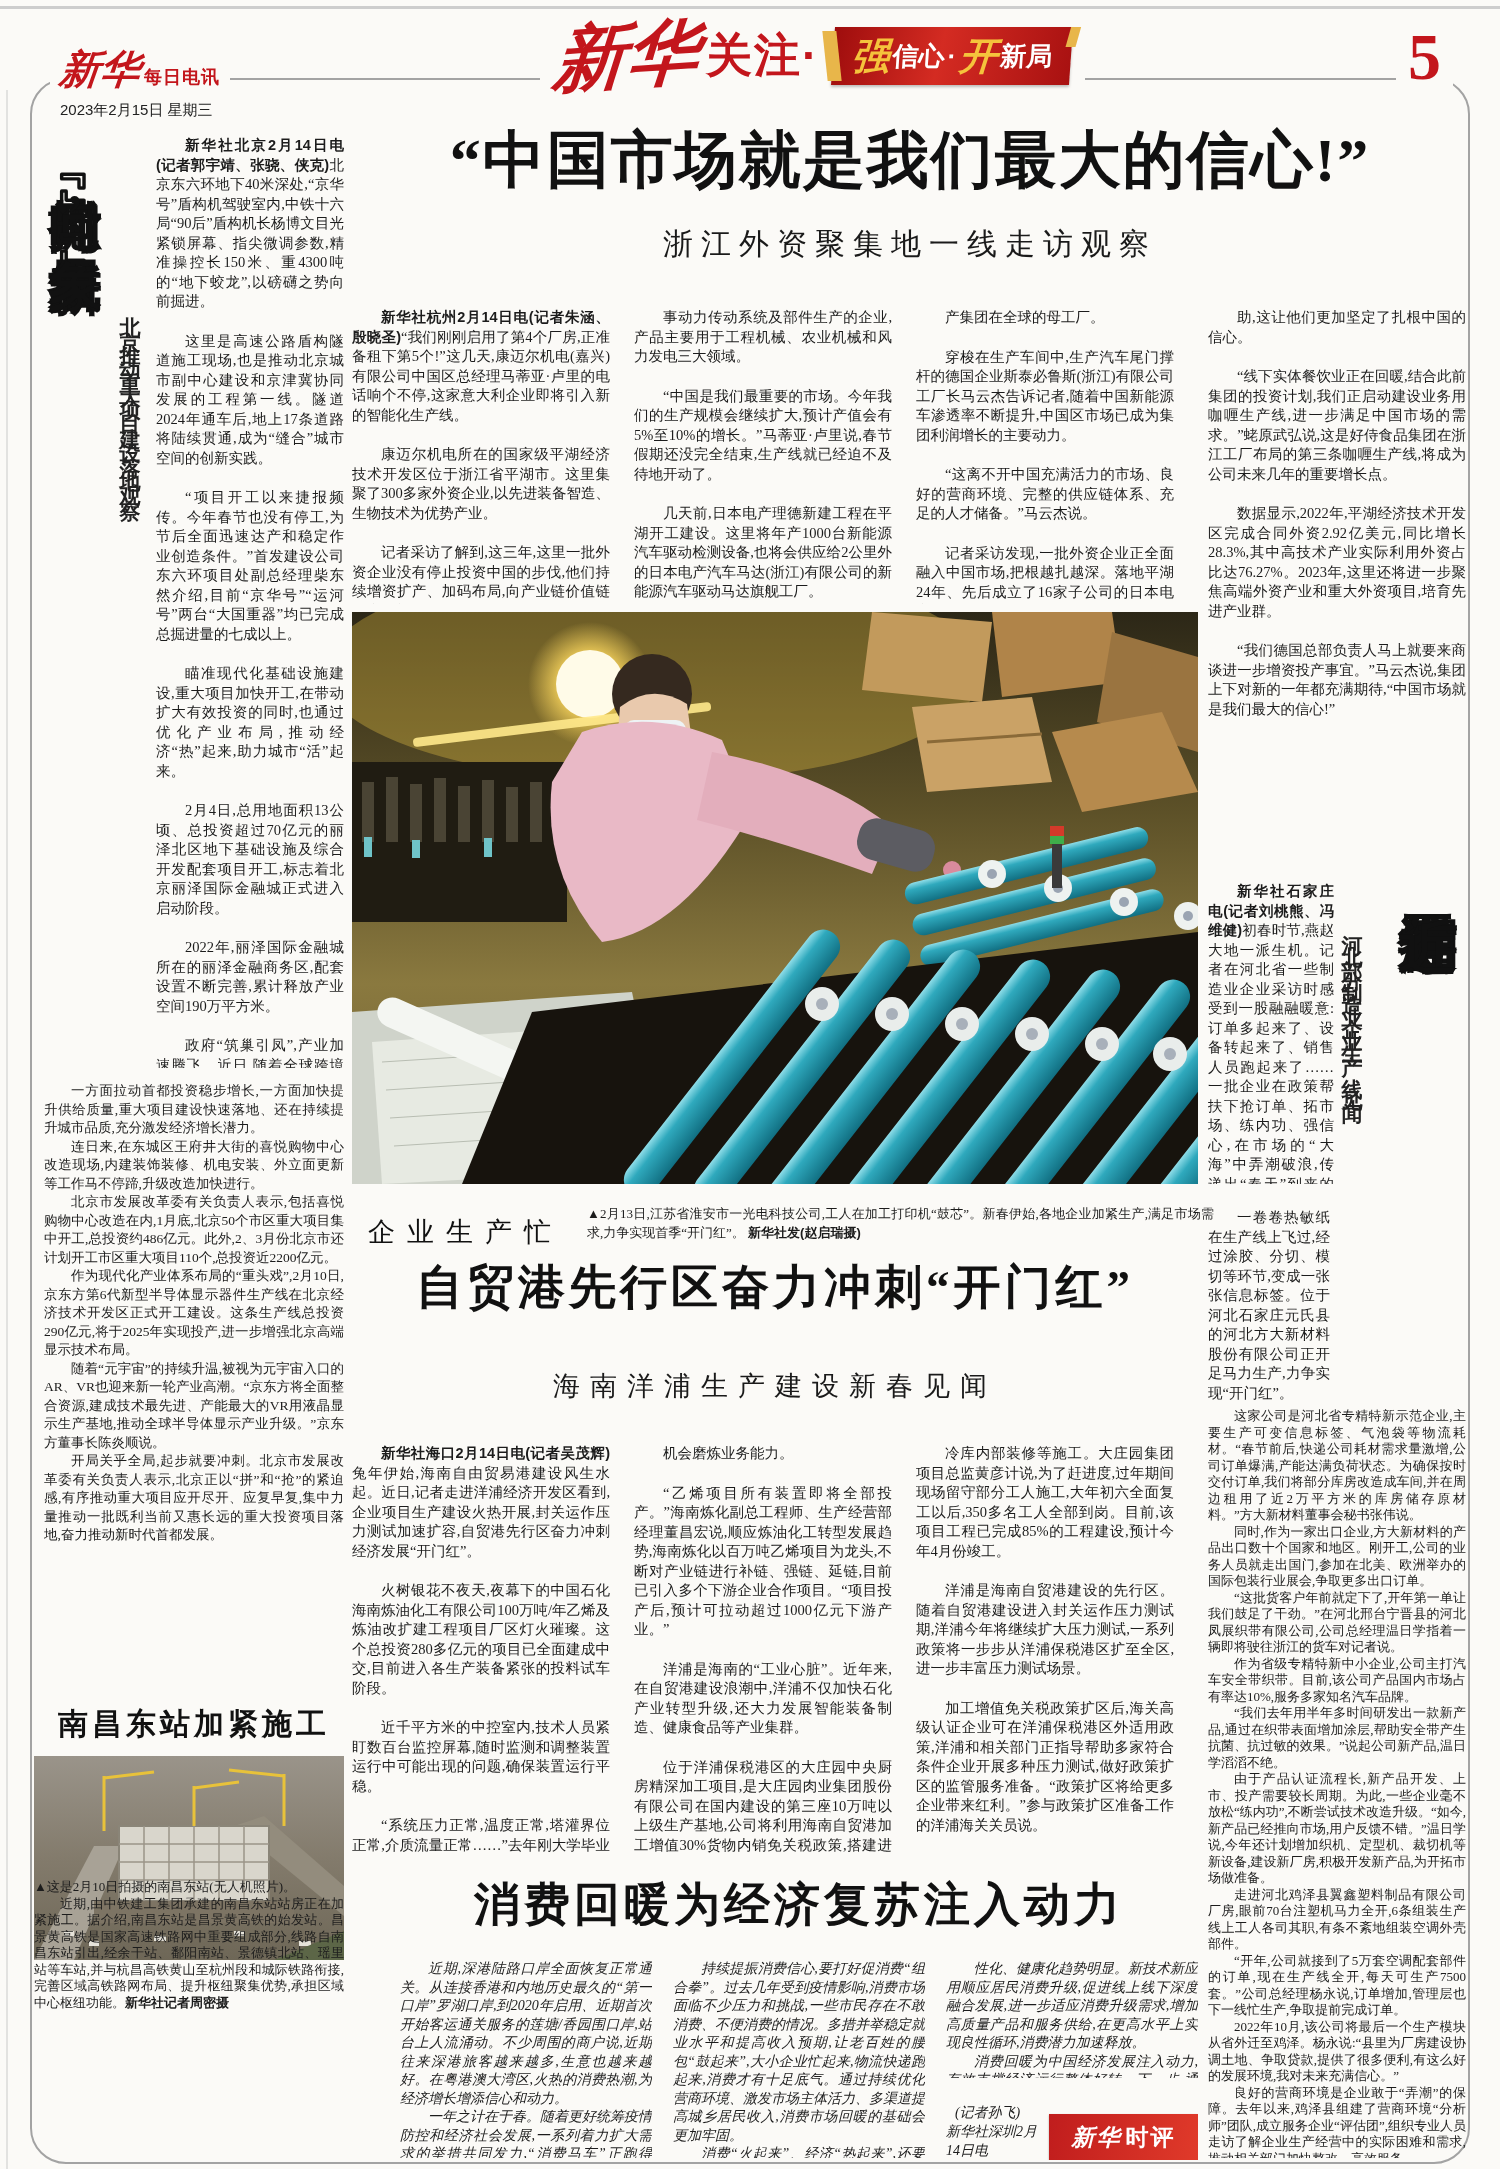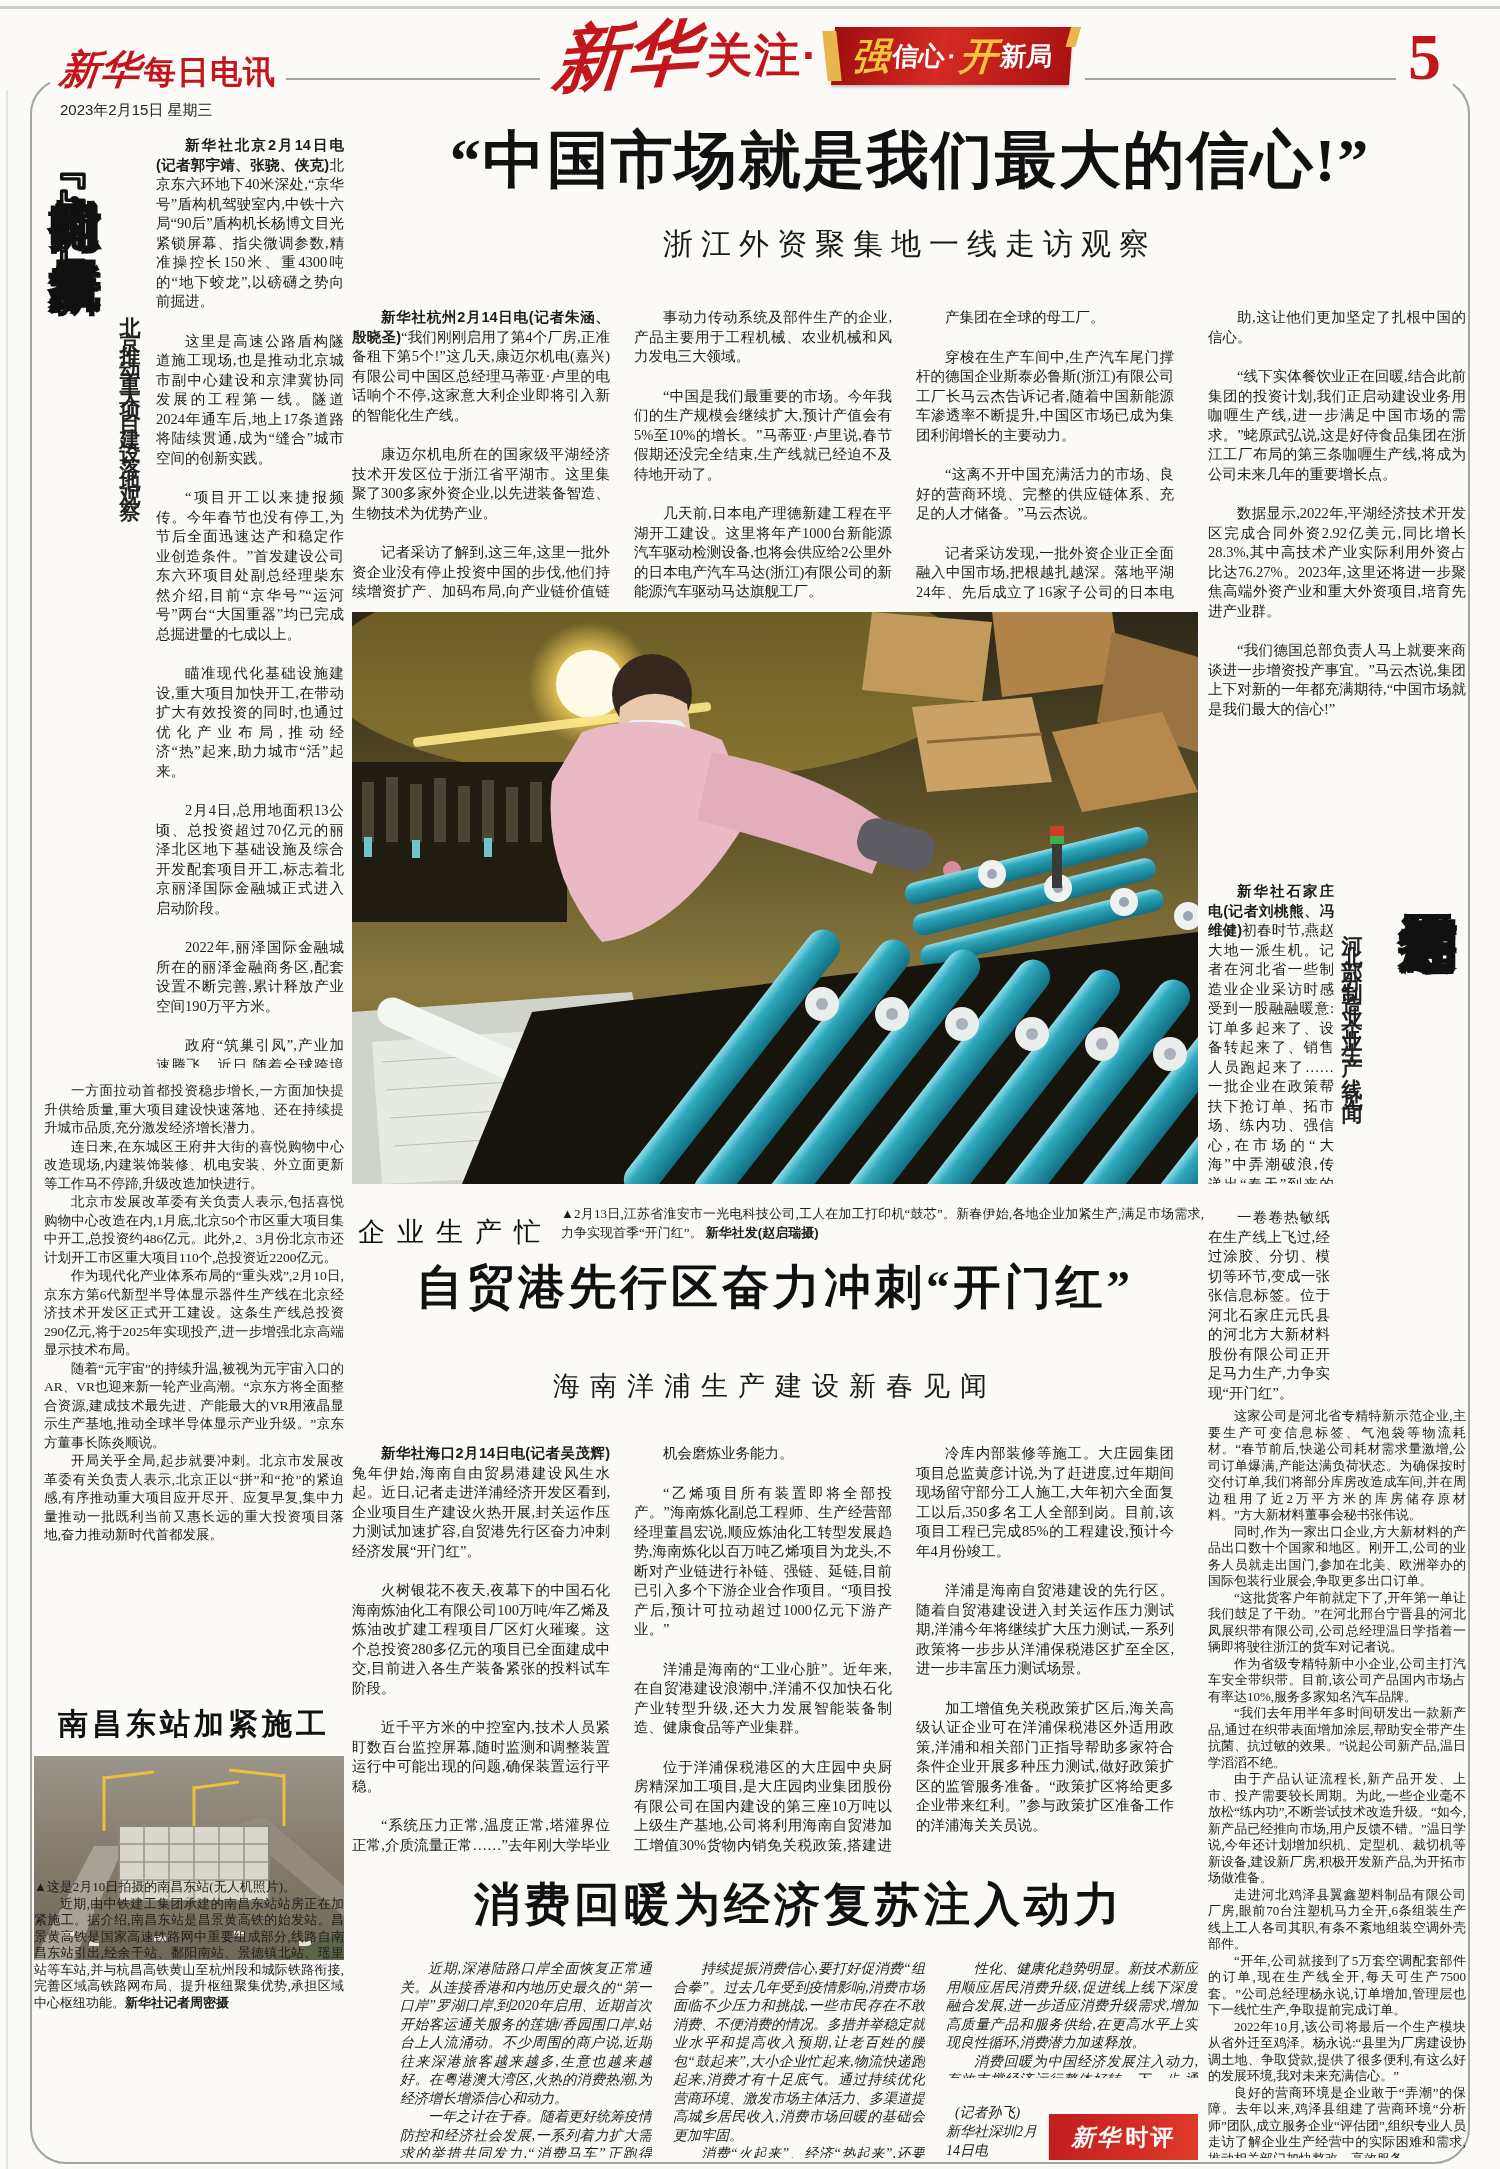--- a/index.html
+++ b/index.html
@@ -7,21 +7,21 @@
        font-family:"Liberation Serif","DejaVu Serif",serif;color:#1c1c1c;overflow:hidden;}
   .scan-top{position:absolute;left:0;top:6px;width:1500px;height:3px;background:#cdcdcd;}
   .scan-left{position:absolute;left:6px;top:90px;width:2px;height:2079px;background:#e2e2e0;}
   #frame{position:absolute;left:30px;top:78px;width:1436px;height:2082px;
          border:2.5px solid #a3a3a3;border-radius:36px;background:#fbfaf7;}
   
   .mast{position:absolute;background:#fbfaf7;}
   #mast-logo{left:50px;top:42px;padding:0 10px;}
   .brand-script{font-style:italic;font-weight:bold;color:#c3161c;font-size:40px;
                 font-family:"Liberation Serif",serif;transform:skewX(-6deg);display:inline-block;}
-  .brand-name{font-weight:bold;color:#c3161c;font-size:32px;font-family:"Liberation Sans","DejaVu Sans",sans-serif;letter-spacing:1px;}
+  .brand-name{font-weight:bold;color:#c3161c;font-size:18px;font-family:"Liberation Sans","DejaVu Sans",sans-serif;letter-spacing:1px;}
   .mast-date{font-size:15px;color:#222;margin-top:4px;font-family:"Liberation Sans",sans-serif;}
   #mast-center{left:540px;top:20px;display:flex;align-items:center;gap:8px;padding:0 14px;}
   .sect-script{font-style:italic;font-weight:bold;color:#c3161c;font-size:72px;line-height:1;
                transform:skewX(-8deg) rotate(-4deg);display:inline-block;}
   .sect-name{font-weight:bold;color:#c3161c;font-size:46px;letter-spacing:2px;font-family:"Liberation Sans",sans-serif;}
   .banner{position:relative;width:238px;height:58px;margin-left:6px;
           background:linear-gradient(100deg,#9e0d0d,#d42b22 45%,#a81111);
           display:flex;align-items:center;justify-content:center;gap:3px;
           transform:skewX(-4deg);box-shadow:0 2px 3px rgba(0,0,0,.25);}
   .banner:before{content:"";position:absolute;left:-8px;top:4px;width:14px;height:50px;background:#e8b64a;transform:skewX(10deg);}
@@ -37,21 +37,21 @@
   .body13 .para{font-size:13px;line-height:16.5px;}
   .kai .para{font-style:italic;font-size:14px;line-height:18.5px;}
   .para b{font-family:"Liberation Sans","DejaVu Sans",sans-serif;font-weight:bold;}
   .vhead{position:absolute;writing-mode:vertical-rl;text-orientation:upright;
          font-weight:bold;color:#111;overflow:hidden;}
   .vsub{position:absolute;writing-mode:vertical-rl;text-orientation:upright;
         font-family:"Liberation Sans","DejaVu Sans",sans-serif;color:#222;overflow:hidden;}
   .headline{position:absolute;text-align:center;font-weight:bold;color:#111;overflow:hidden;}
   .subheadline{position:absolute;text-align:center;color:#1a1a1a;overflow:hidden;}
   
-  #cap-bar{position:absolute;left:358px;top:1196px;width:846px;height:86px;display:flex;gap:8px;overflow:hidden;justify-content:center;}
+  #cap-bar{position:absolute;left:368px;top:1196px;width:846px;height:86px;display:flex;gap:24px;overflow:hidden;justify-content:center;}
   #cap-title{font-size:27px;letter-spacing:12px;white-space:nowrap;padding-top:18px;color:#111;}
   #cap-text{flex:1;font-size:13px;line-height:19px;text-align:justify;padding-top:8px;}
   #cap-text .credit{font-family:"Liberation Sans",sans-serif;font-weight:bold;}
   
   .sign{font-size:14px;font-style:italic;line-height:19px;}
   .sign .rep{text-align:right;padding-right:1.5em;}
   .badge{width:150px;height:46px;background:linear-gradient(100deg,#c01d1d,#e03a2a);
          display:flex;align-items:center;justify-content:center;color:#fff;
          font-weight:bold;font-size:23px;letter-spacing:2px;box-shadow:0 1px 2px rgba(0,0,0,.3);}
   .badge .scr{font-style:italic;margin-right:4px;}

